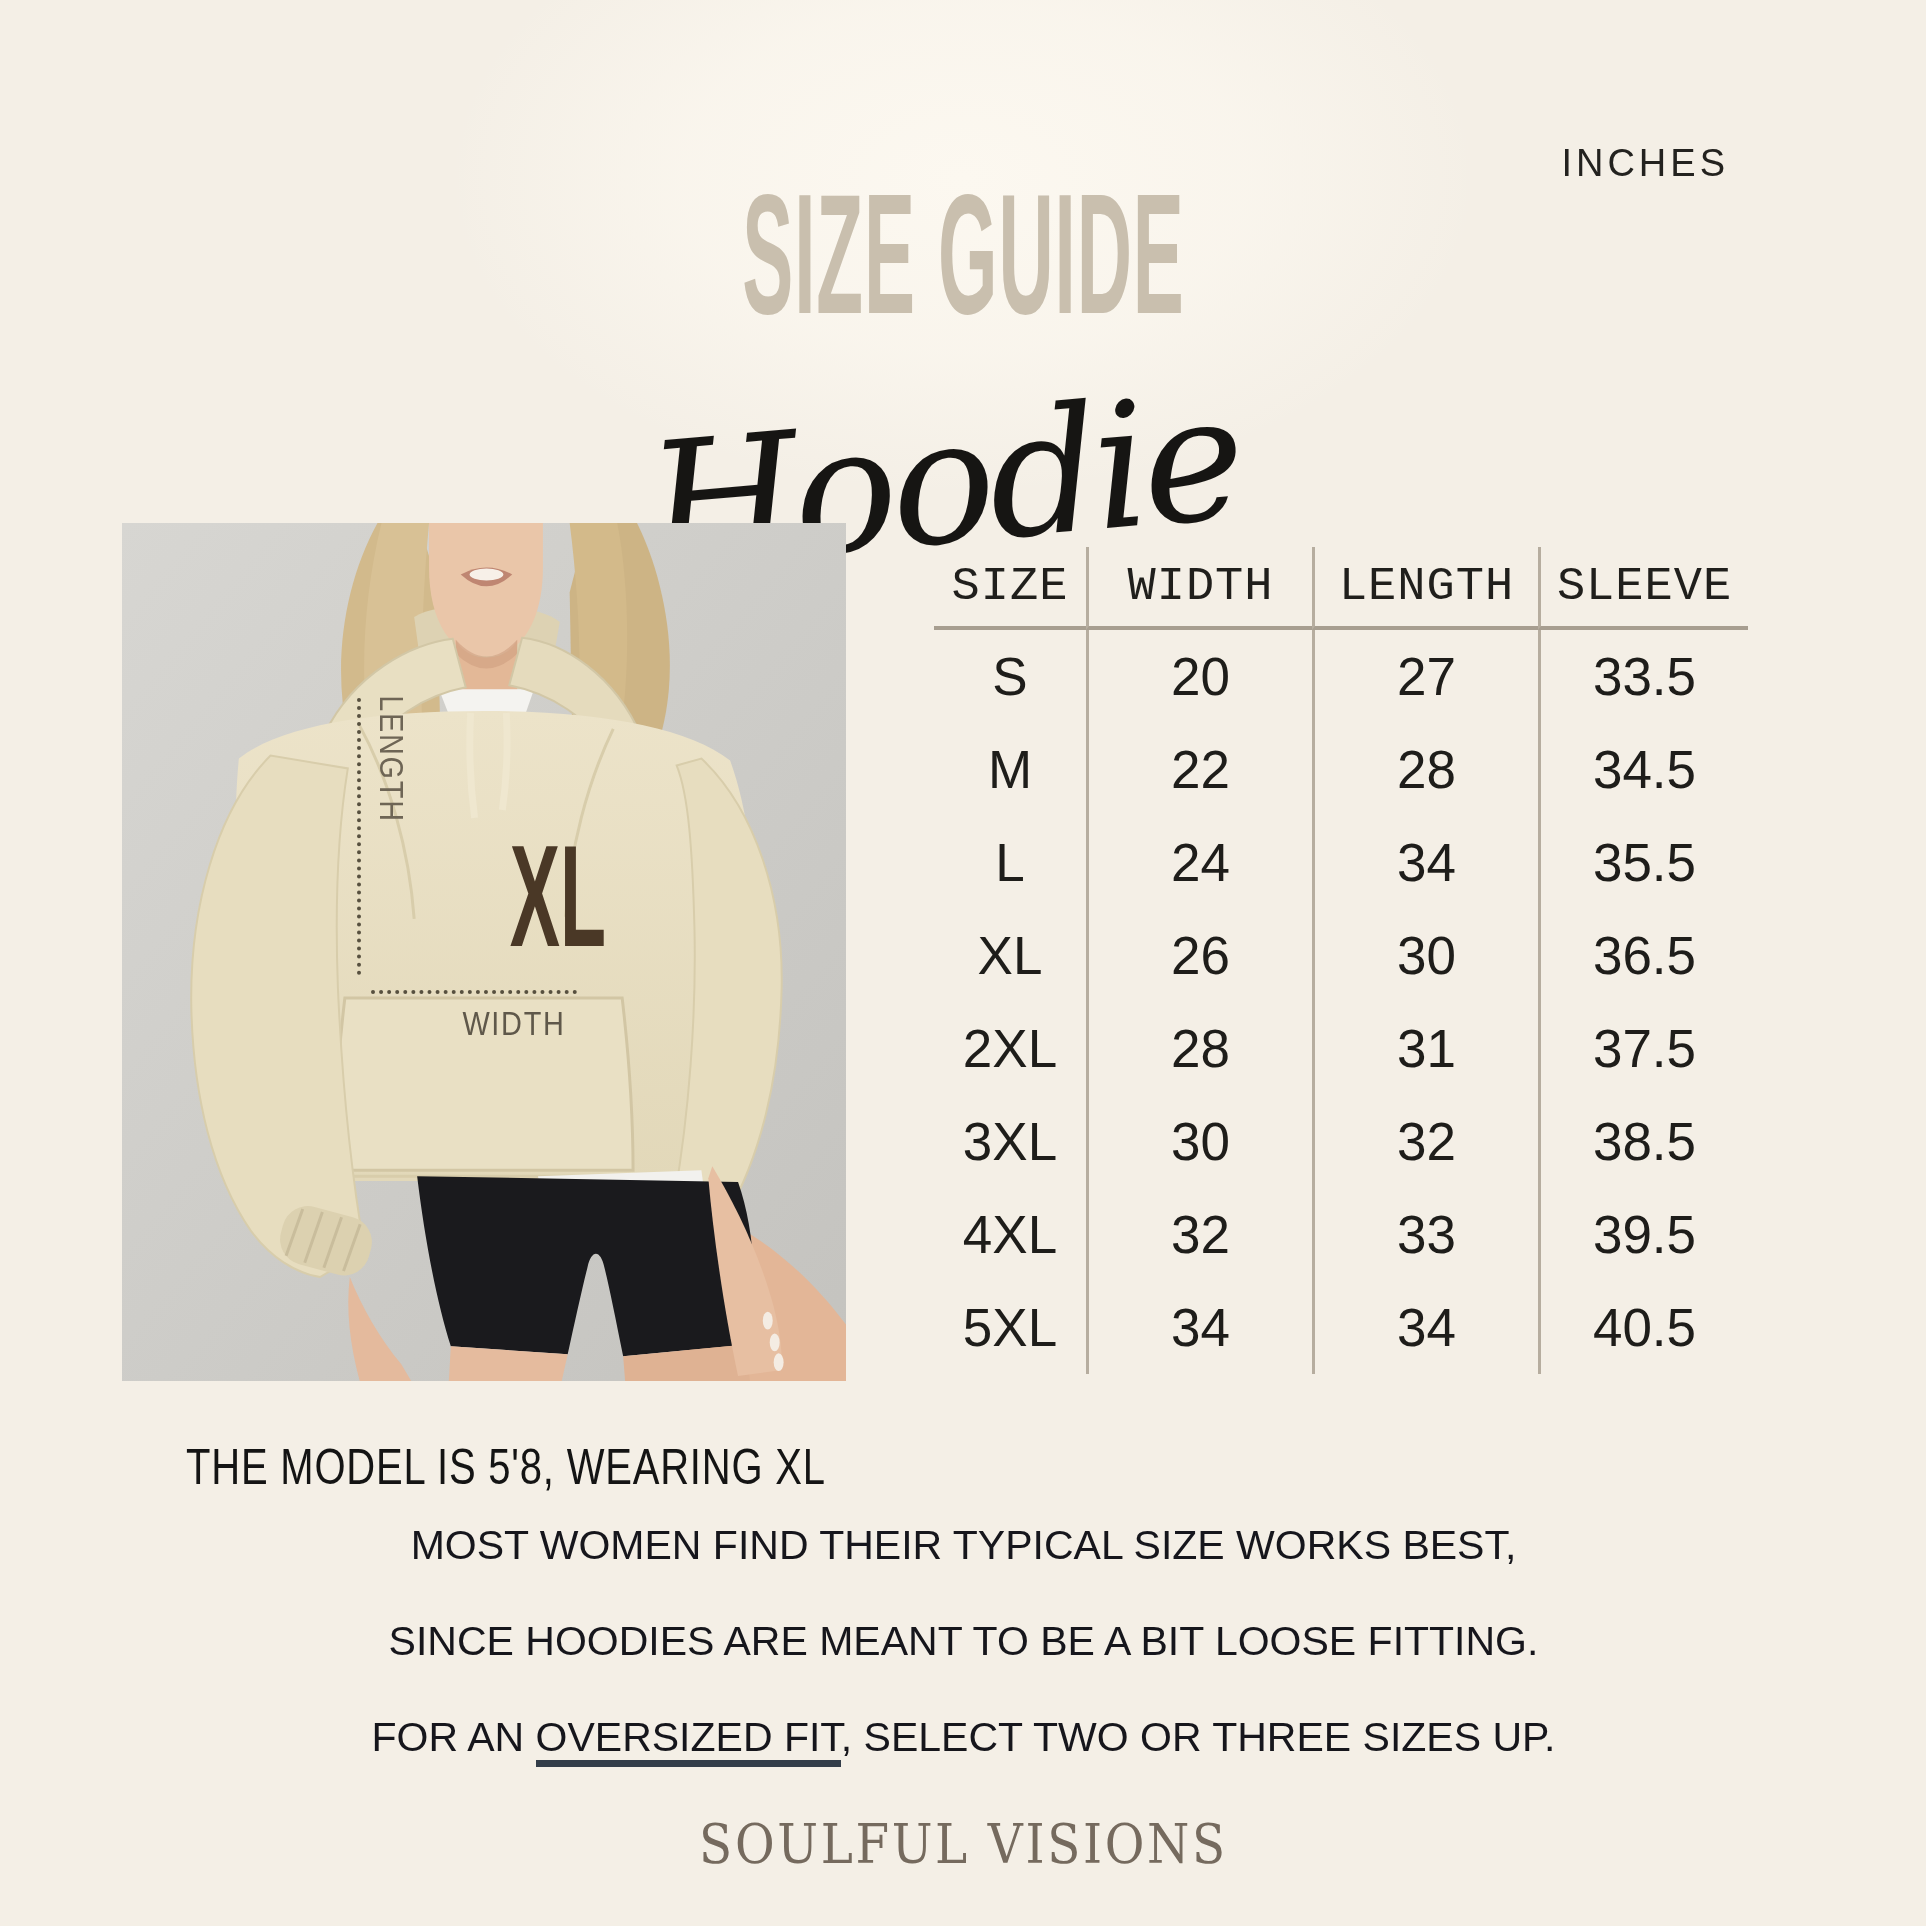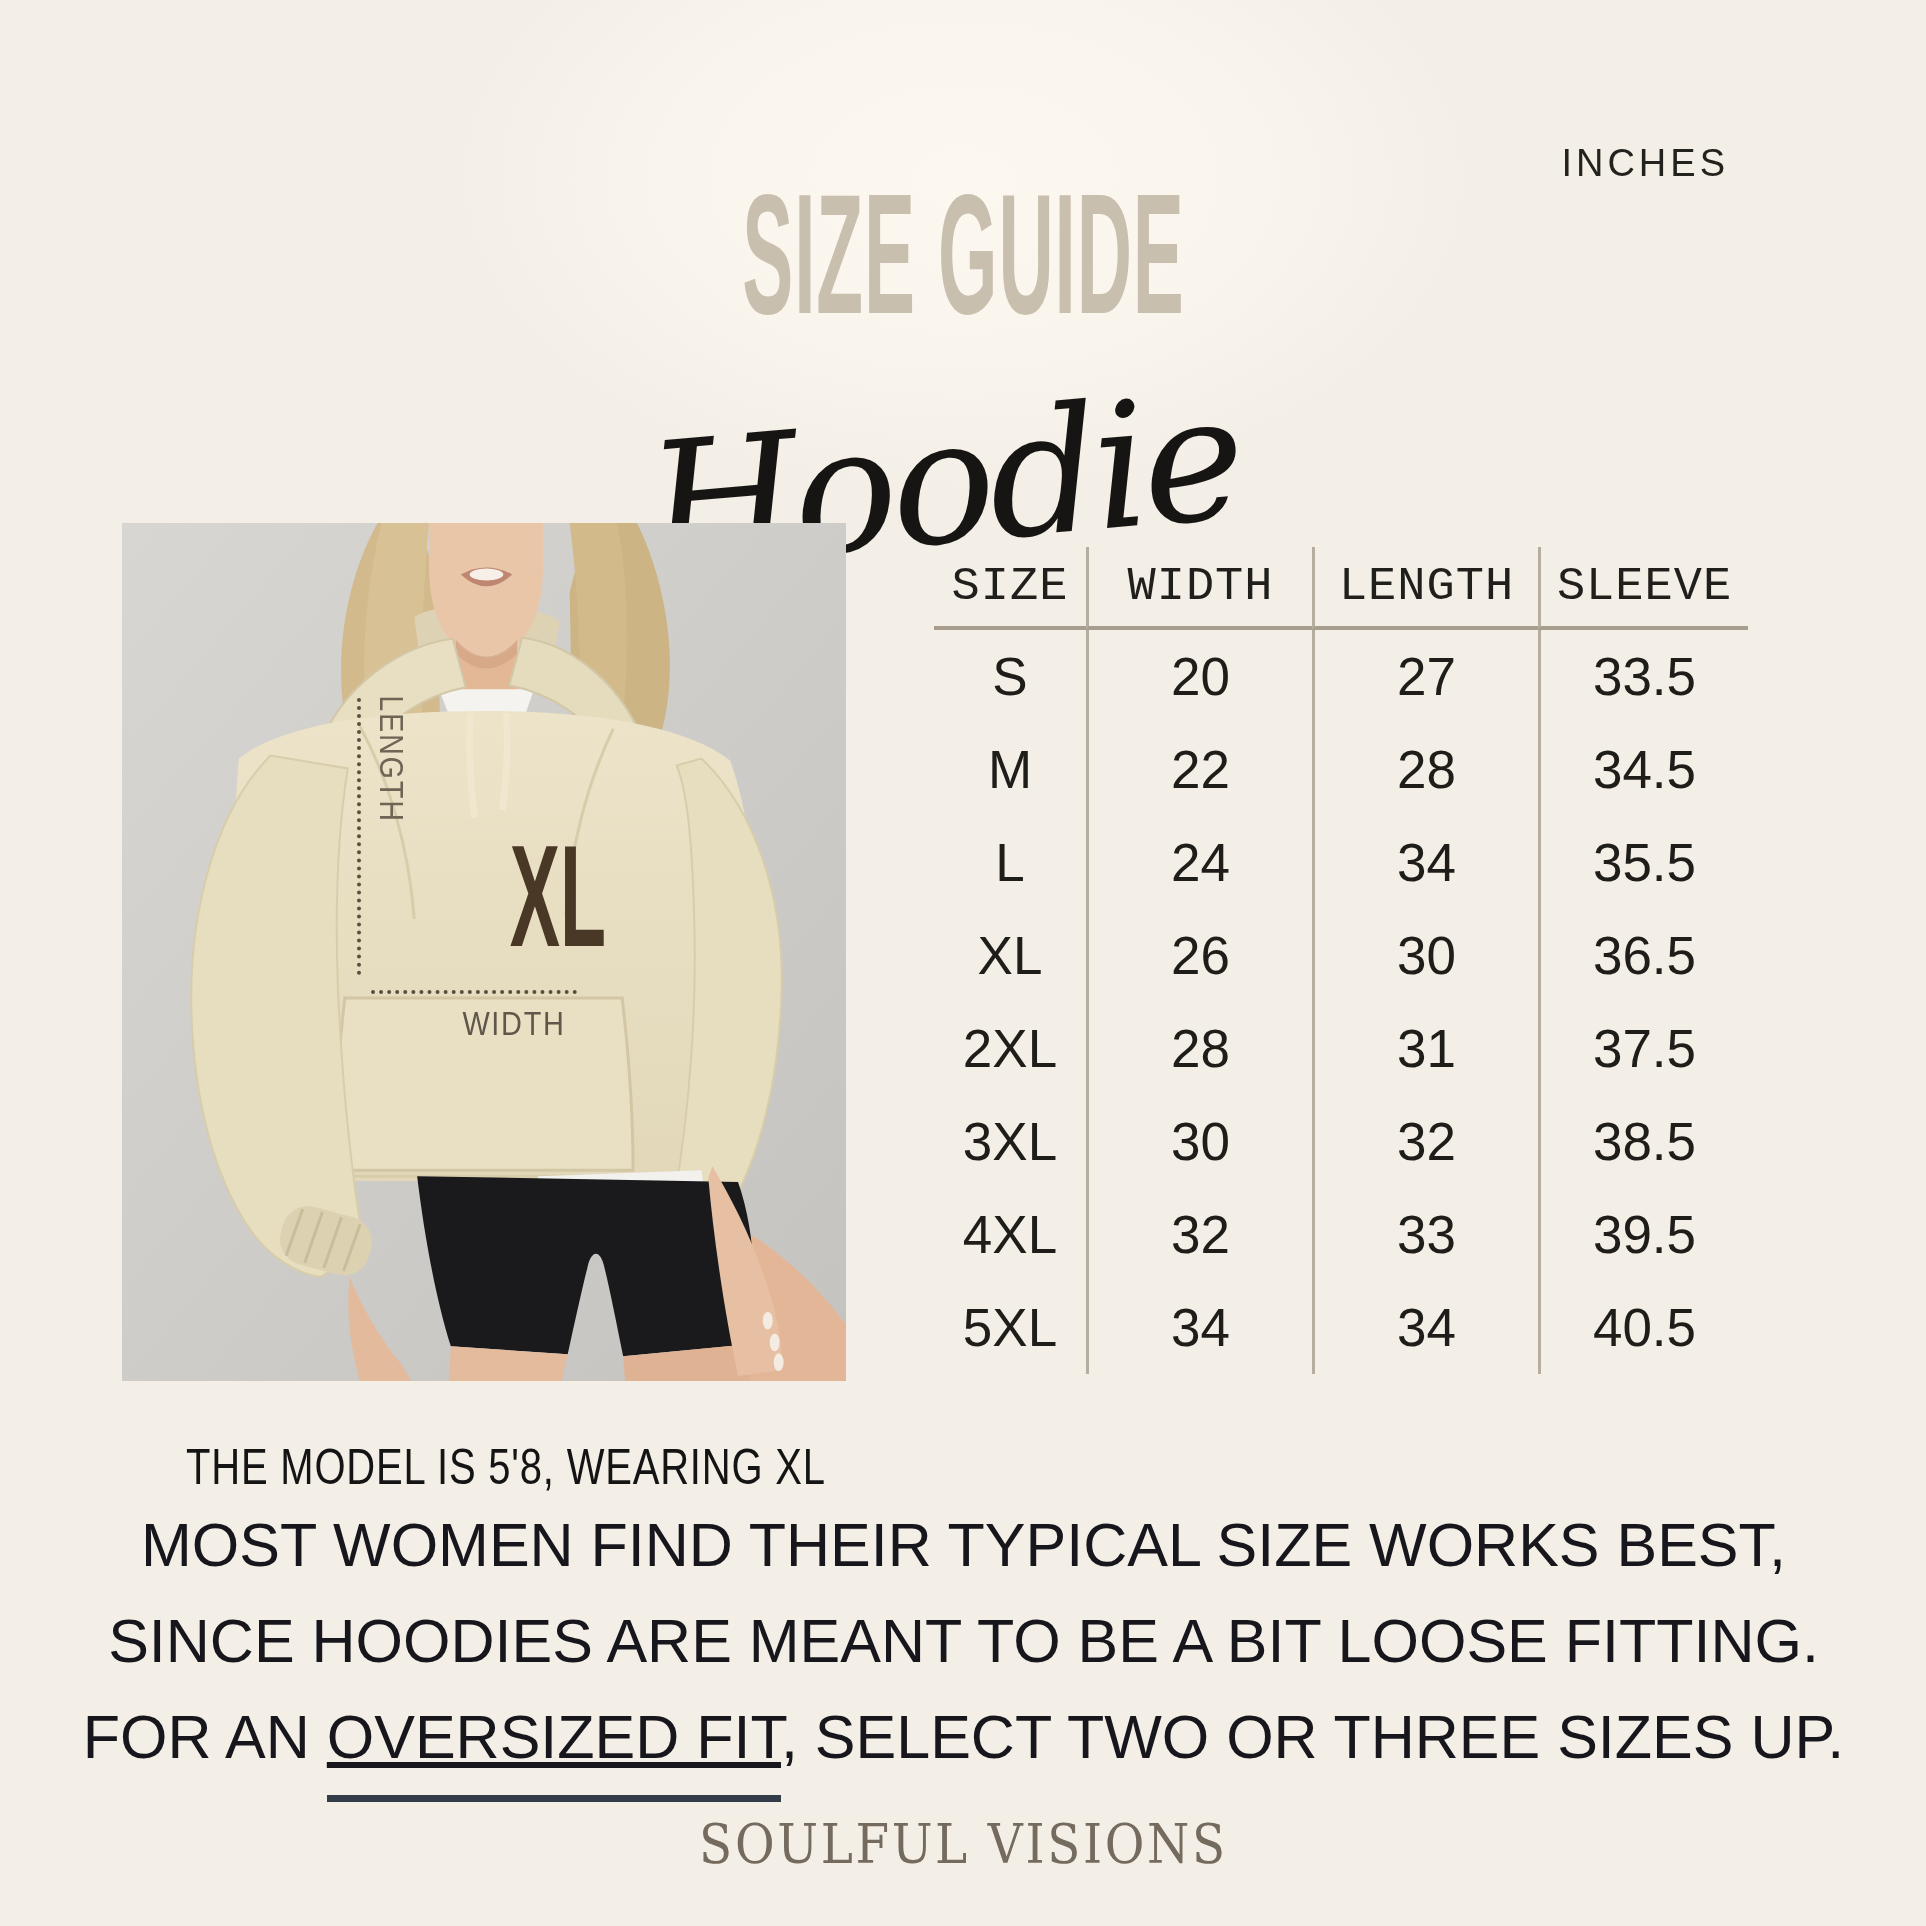--- a/index.html
+++ b/index.html
@@ -29,22 +29,22 @@
         transform:scaleX(0.8);transform-origin:left top;white-space:nowrap;}
   
   .size-table{position:absolute;left:934px;top:547px;display:grid;
         grid-template-columns:152px 226px 226px 210px;grid-template-rows:83px repeat(8,93px);}
   .tcell{display:flex;align-items:center;justify-content:center;font-size:53px;color:#1e1d1a;}
   .thead{font-size:47px;color:#201f1c;letter-spacing:1px;font-family:Liberation Mono, monospace;}
   .bl{border-left:3px solid #b6ad9f;}
   .bb{border-bottom:4px solid #a79e90;}
   
   .note{position:absolute;left:0;top:1497px;width:100%;text-align:center;
-        font-size:61px;line-height:96px;color:#16161c;}
-  .underlined{border-bottom:7px solid #333d49;padding-bottom:24px;text-decoration:underline;}
+        font-size:41px;line-height:96px;color:#16161c;}
+  .underlined{border-bottom:7px solid #333d49;padding-bottom:0;}
   .brand{position:absolute;left:0;top:1812px;width:100%;text-align:center;
         font-family:"DejaVu Serif",serif;font-size:55px;letter-spacing:3px;color:#756a5e;
         transform:scaleX(0.88);}
 </style>
 </head>
 <body>
 
 <div class="page">
 
   <div class="glow"></div>

